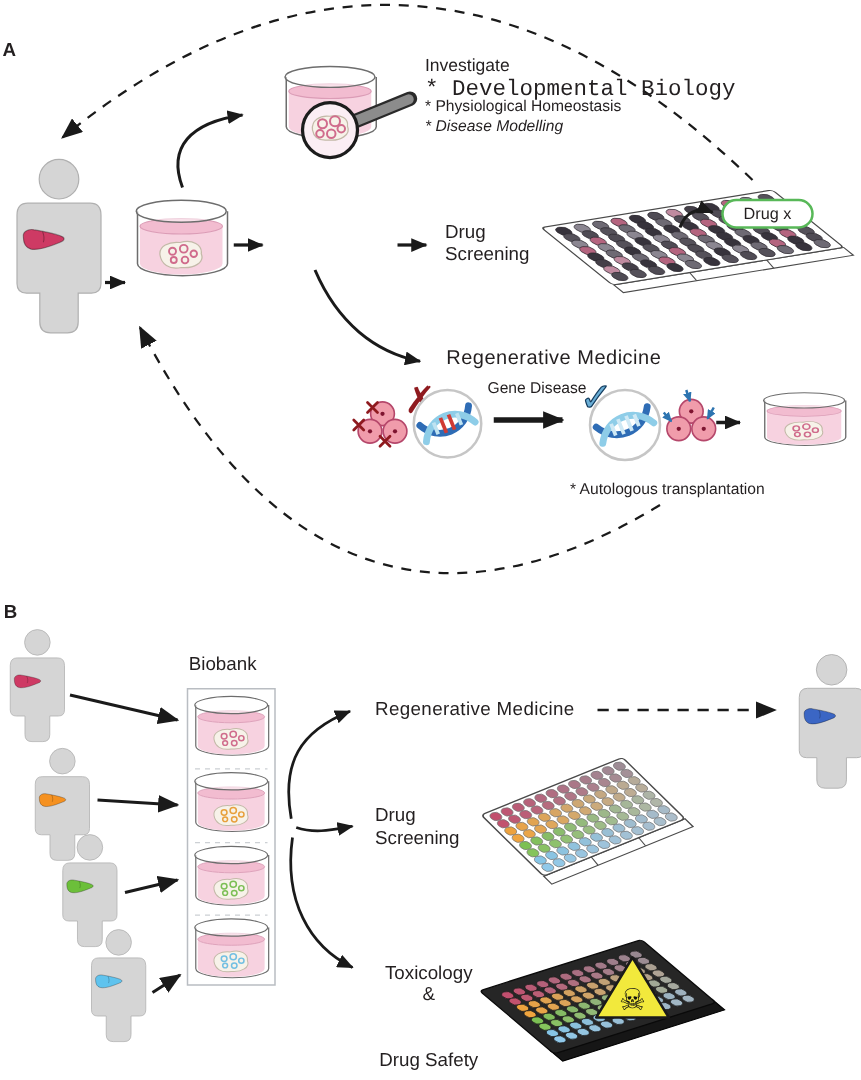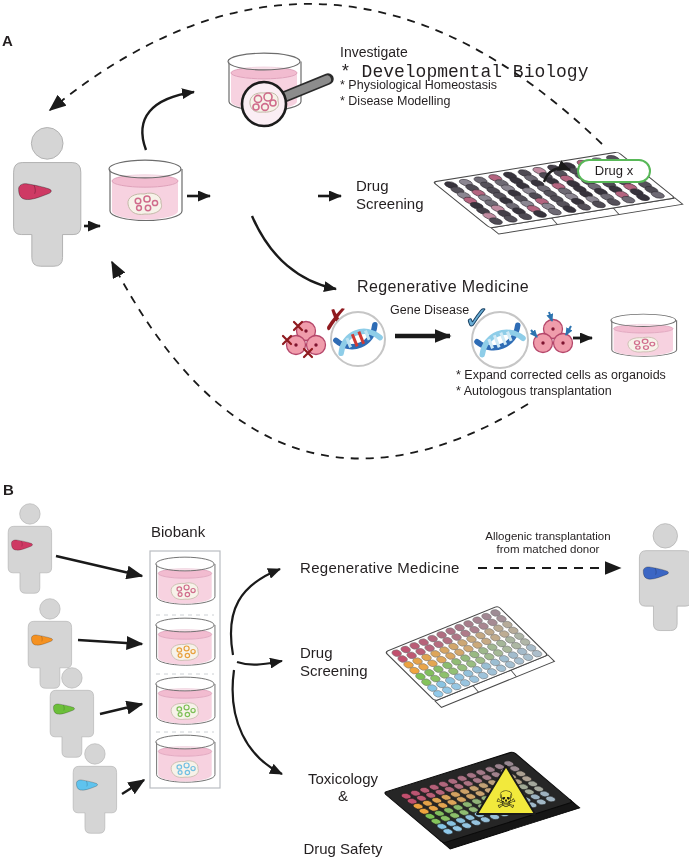--- a/index.html
+++ b/index.html
@@ -547,37 +547,34 @@
     </g>
   </g>
 </svg>
 
 <div class="lbl panel-letter" style="left:2px;top:32px;">A</div>
 <div class="lbl panel-letter" style="left:3px;top:481px;">B</div>
 
 <div class="lbl b" style="left:340px;top:44px;font-size:14px;">Investigate</div>
 <div class="lbl" style="left:340px;top:62px;font-size:18px;font-family:Liberation Mono, monospace;">* Developmental Biology</div>
 <div class="lbl" style="left:340px;top:78px;font-size:12.5px;">* Physiological Homeostasis</div>
-<div class="lbl" style="left:340px;top:94px;font-size:12.5px;">* Disease Modelling</div>
+<div class="lbl" style="left:340px;top:94px;font-size:12.5px;font-style:italic;">* Disease Modelling</div>
 
 <div class="lbl b" style="left:356px;top:177px;width:78px;font-size:15px;line-height:18px;">Drug Screening</div>
 
 <div class="drugx" style="left:577px;top:159px;width:70px;height:20px;">Drug x</div>
 
 <div class="lbl b" style="left:357px;top:278px;font-size:16px;letter-spacing:0.4px;">Regenerative Medicine</div>
 <div class="lbl" style="left:390px;top:303px;font-size:12.5px;">Gene Disease</div>
 
-<div class="lbl" style="left:456px;top:368px;font-size:12.5px;">* Expand corrected cells as organoids</div>
 <div class="lbl" style="left:456px;top:384px;font-size:12.5px;">* Autologous transplantation</div>
 
 <div class="lbl b" style="left:151px;top:523px;font-size:15px;">Biobank</div>
 
 <div class="lbl b" style="left:300px;top:559px;font-size:15px;letter-spacing:0.3px;">Regenerative Medicine</div>
-<div class="lbl ctr" style="left:458px;top:530px;width:180px;font-size:11.5px;line-height:13.5px;">Allogenic transplantation</div>
-<div class="lbl ctr" style="left:458px;top:543px;width:180px;font-size:11.5px;line-height:13.5px;">from matched donor</div>
 
 <div class="lbl b" style="left:300px;top:644px;width:80px;font-size:15px;line-height:18px;">Drug Screening</div>
 
 <div class="lbl b ctr" style="left:283px;top:770px;width:120px;font-size:15px;">Toxicology</div>
 <div class="lbl b ctr" style="left:283px;top:787px;width:120px;font-size:15px;">&amp;</div>
 <div class="lbl b ctr" style="left:283px;top:840px;width:120px;font-size:15px;">Drug Safety</div>
 
 </div>
 
 </body></html>

